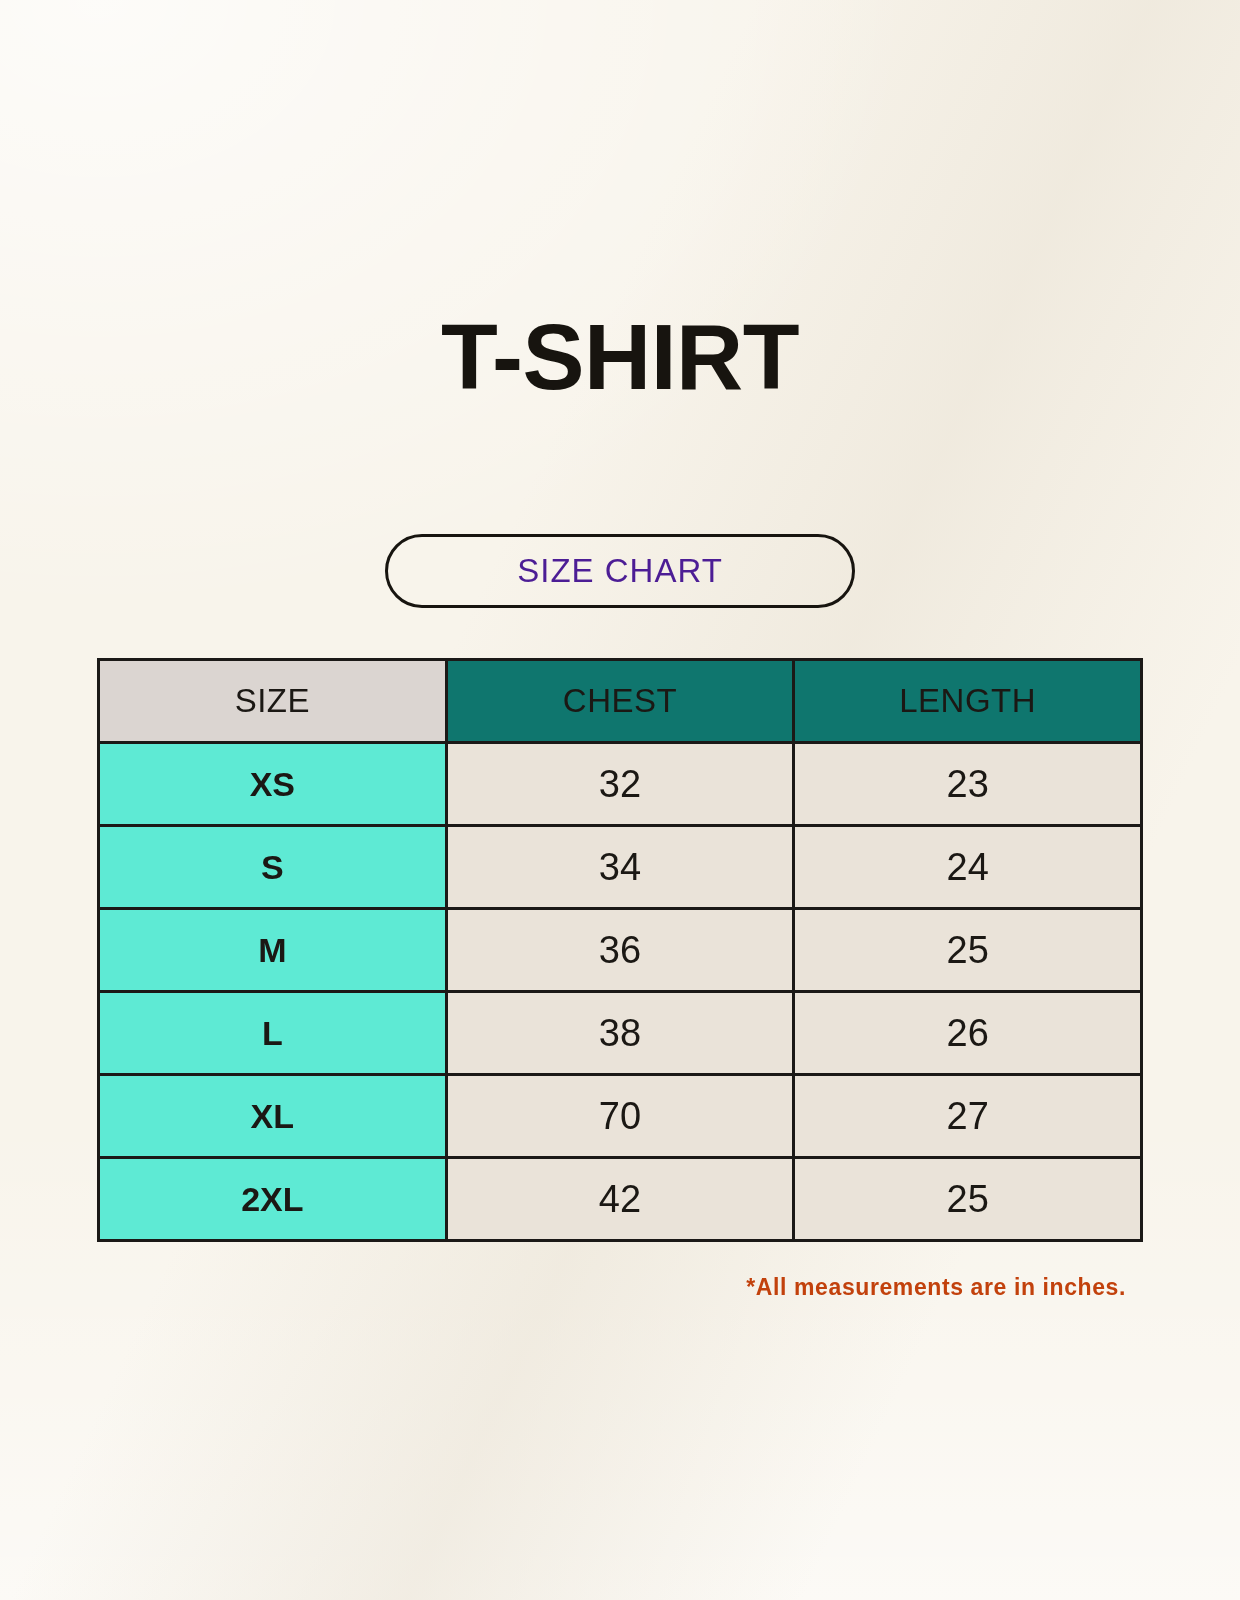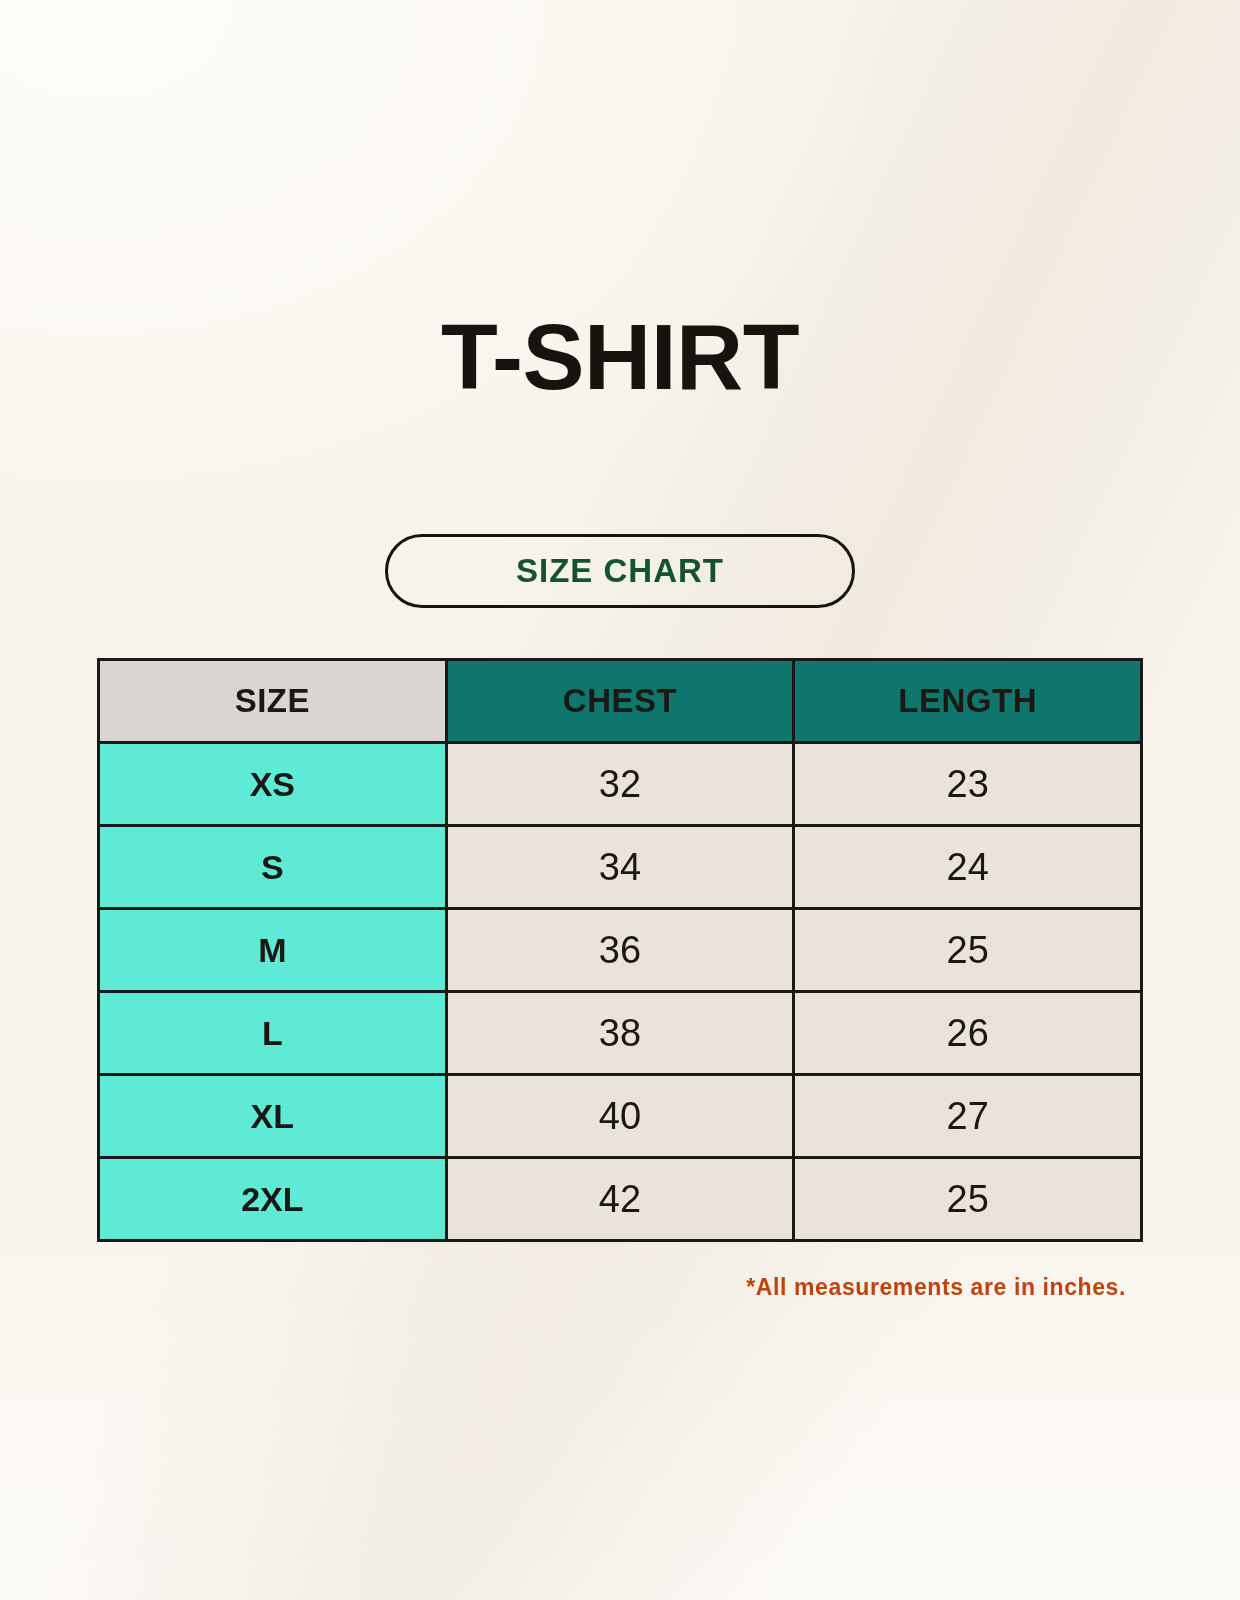--- a/index.html
+++ b/index.html
@@ -47,23 +47,23 @@
     width: 470px;
     height: 74px;
     border: 3px solid #17140f;
     border-radius: 40px;
     display: flex;
     align-items: center;
     justify-content: center;
   }
   .pill span {
     font-size: 33px;
-    font-weight: 700;
+    font-weight: 400;
     letter-spacing: 1px;
-    color: #14532d;
+    color: #4c1d95;
   }
 
   
   .chart-wrap {
     position: absolute;
     top: 658px;
     left: 97px;
     width: 1046px;
   }
   table.chart {
@@ -74,21 +74,21 @@
   table.chart th,
   table.chart td {
     border: 3px solid #1b1917;
     height: 83px;
     text-align: center;
     vertical-align: middle;
     padding: 0;
   }
   table.chart th {
     font-size: 33px;
-    font-weight: 700;
+    font-weight: 400;
     letter-spacing: 0.5px;
   }
   th.size-head      { background: #dbd5d1; }
   th.measure-head   { background: #0f766e; }
   td.size-cell {
     background: #5eead4;
     font-size: 34px;
     font-weight: 700;
   }
   td.num-cell {
@@ -149,21 +149,21 @@
           <td class="num-cell">36</td>
           <td class="num-cell">25</td>
         </tr>
         <tr>
           <td class="size-cell">L</td>
           <td class="num-cell">38</td>
           <td class="num-cell">26</td>
         </tr>
         <tr>
           <td class="size-cell">XL</td>
-          <td class="num-cell">40</td>
+          <td class="num-cell">70</td>
           <td class="num-cell">27</td>
         </tr>
         <tr>
           <td class="size-cell">2XL</td>
           <td class="num-cell">42</td>
           <td class="num-cell">25</td>
         </tr>
       </tbody>
     </table>
   </div>

